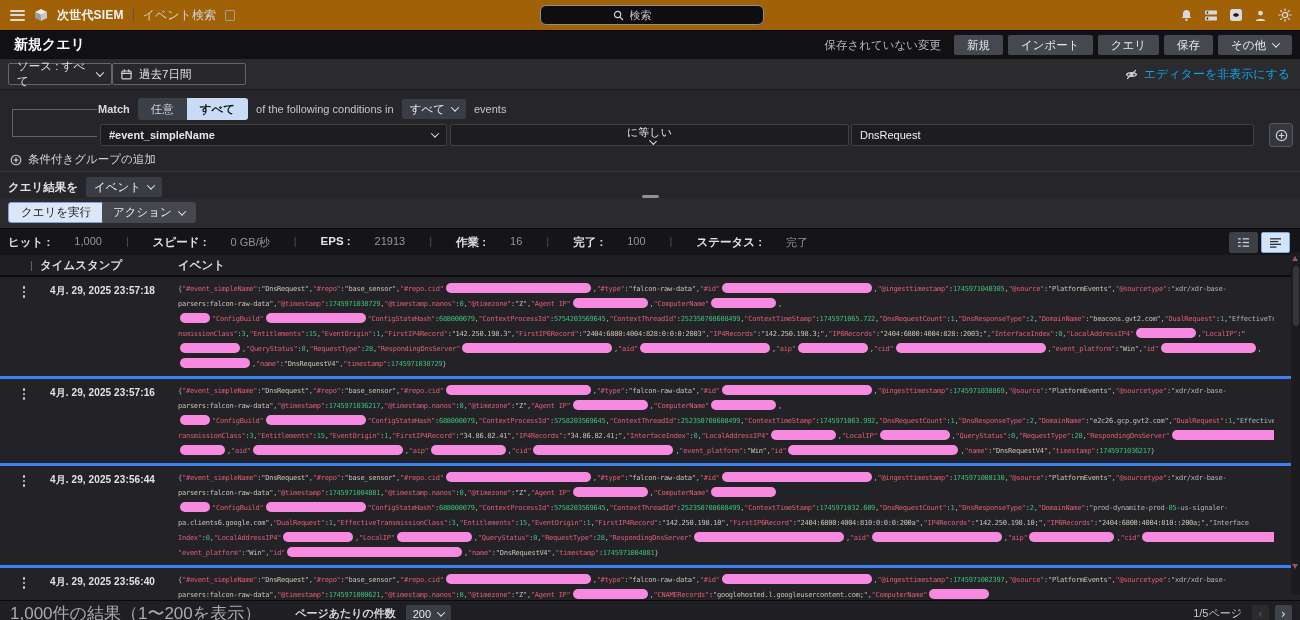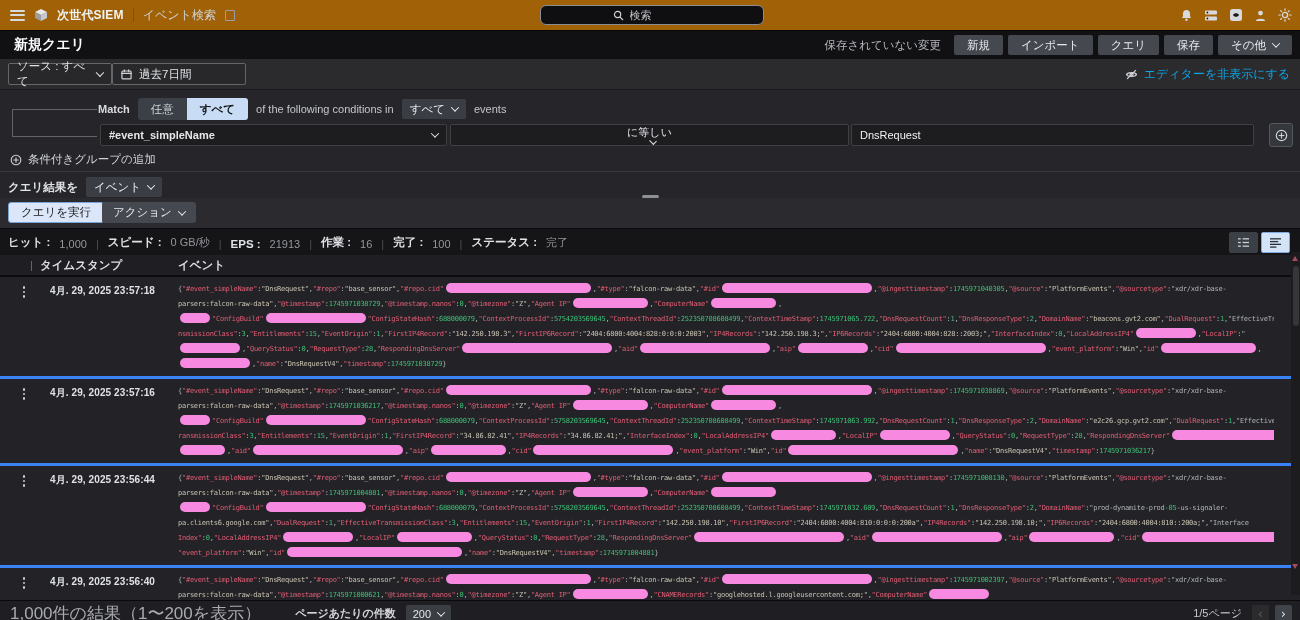--- a/index.html
+++ b/index.html
@@ -73,21 +73,21 @@
 
   
   #actionrow{position:relative;height:30px;background:#2b2b2f;}
   #run-btn{position:absolute;left:8px;top:4px;height:21px;padding:0 12px;background:#dbe7f9;border:1px solid #7aa3d8;
     border-radius:3px;color:#15181c;font-size:11.5px;font-family:"Liberation Sans",sans-serif;cursor:pointer;}
   #actions-btn{position:absolute;left:102px;top:4px;height:21px;padding:0 11px;background:#45494f;border:none;
     border-radius:3px;color:#e9ebee;font-size:11.5px;font-family:"Liberation Sans",sans-serif;display:flex;align-items:center;cursor:pointer;}
 
   
   #statsbar{position:relative;height:26px;background:#151518;border-top:1px solid #0b0b0d;display:flex;align-items:center;}
-  #stats{display:flex;align-items:flex-end;margin-left:8px;gap:9px;}
+  #stats{display:flex;align-items:flex-start;margin-left:8px;gap:24px;}
   #stats .sl{color:#e0e2e6;font-size:11.5px;font-weight:bold;}
   #stats .sv{color:#94969a;font-size:11px;}
   #stats .pipe{color:#4c4e54;font-size:11px;}
   #view-toggles{position:absolute;right:10px;top:3px;display:flex;gap:3px;}
   .vtgl{width:27px;height:19px;border-radius:2px;display:flex;align-items:center;justify-content:center;cursor:pointer;}
   .vtgl.off{background:#3b4047;border:1px solid #3b4047;}
   .vtgl.on{background:#d3e3f8;border:1px solid #7fa9e0;}
 
   
   #tablehead{position:relative;height:20px;background:#1f1f23;border-bottom:2px solid #0c0c0e;display:flex;align-items:center;}

